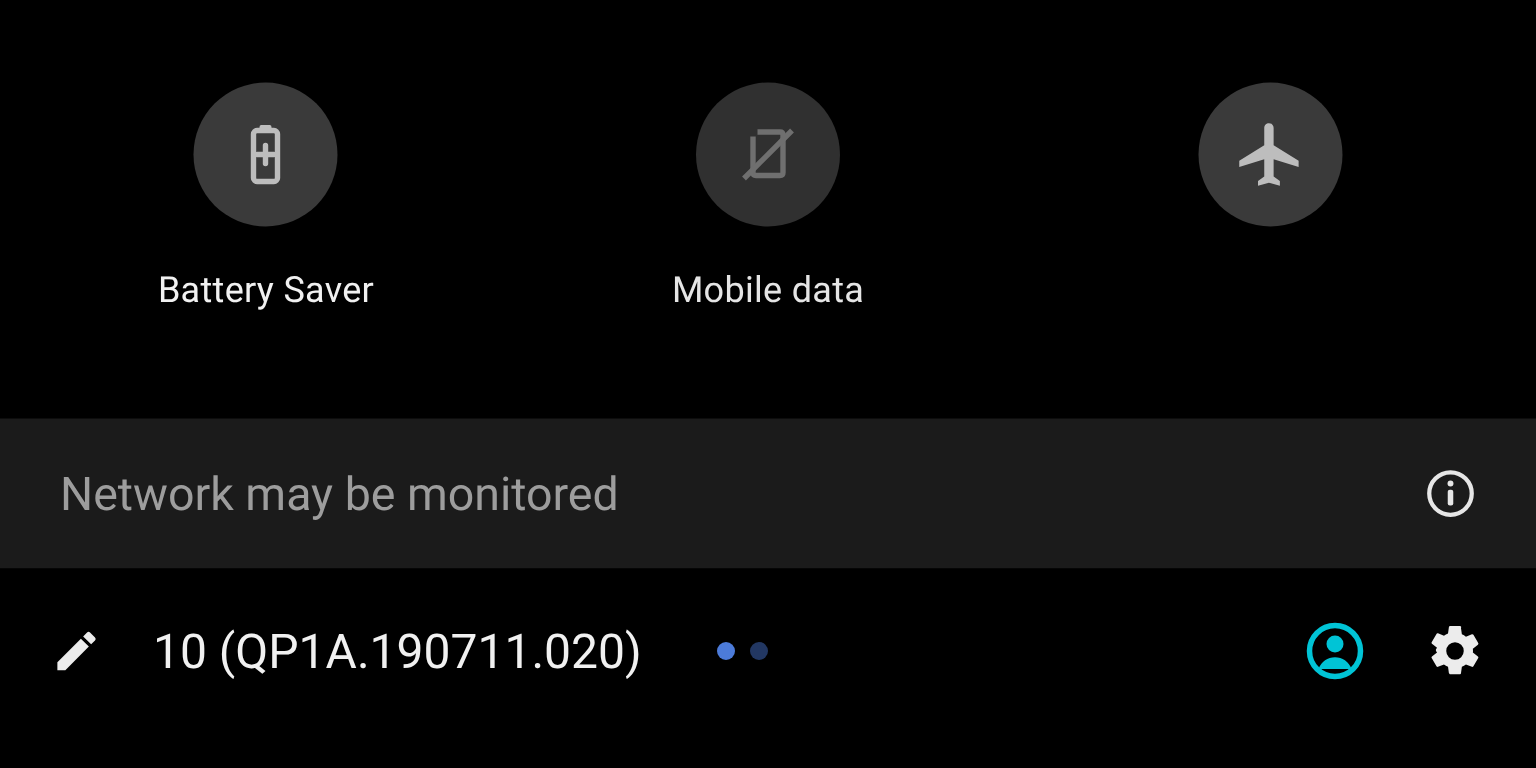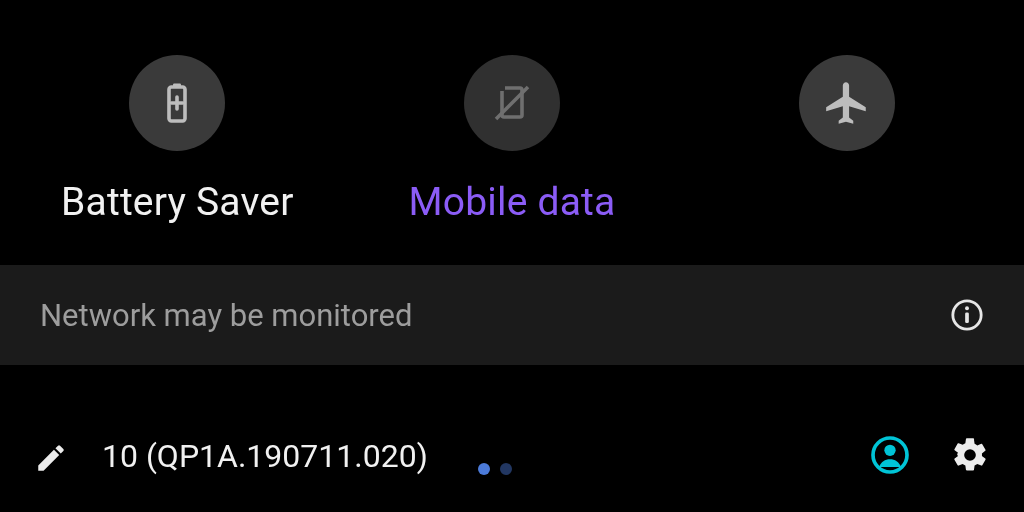--- a/index.html
+++ b/index.html
@@ -35,39 +35,40 @@
     height: 96px;
     border-radius: 50%;
     background: #3a3a3a;
     display: flex;
     align-items: center;
     justify-content: center;
   }
   .tile-icon-circle.dim { background: #303030; }
   .tile-label {
     margin-top: 28px;
-    font-size: 39px;
+    font-size: 24px;
     color: #f1f1f1;
     letter-spacing: 0.2px;
   }
-  .tile-label.dim { color: #8b5cf6; }
+  .tile-label.dim { color: #e5e5e5; }
   .network-banner {
     background: #1b1b1b;
     height: 100px;
     display: flex;
     align-items: center;
     justify-content: space-between;
     padding: 0 40px;
+    margin-top: 32px;
   }
   .network-text { font-size: 31px; color: #9d9d9d; }
   .footer {
     height: 110px;
     background: #000;
     display: flex;
-    align-items: flex-end;
+    align-items: center;
     padding: 0 34px;
   }
   .edit-icon { width: 34px; height: 34px; color: #ececec; margin-right: 34px; }
   .build-text { font-size: 32px; color: #f1f1f1; }
   .page-dots { margin-left: 50px; display:flex; gap:10px; }
   .dot { width: 12px; height: 12px; border-radius: 50%; background: #4c7bd9; }
   .dot.faded { opacity: 0.45; }
   .footer-spacer { flex: 1; }
   .gear-icon { width:40px; height:40px; color:#ececec; }
   svg { display:block; }

